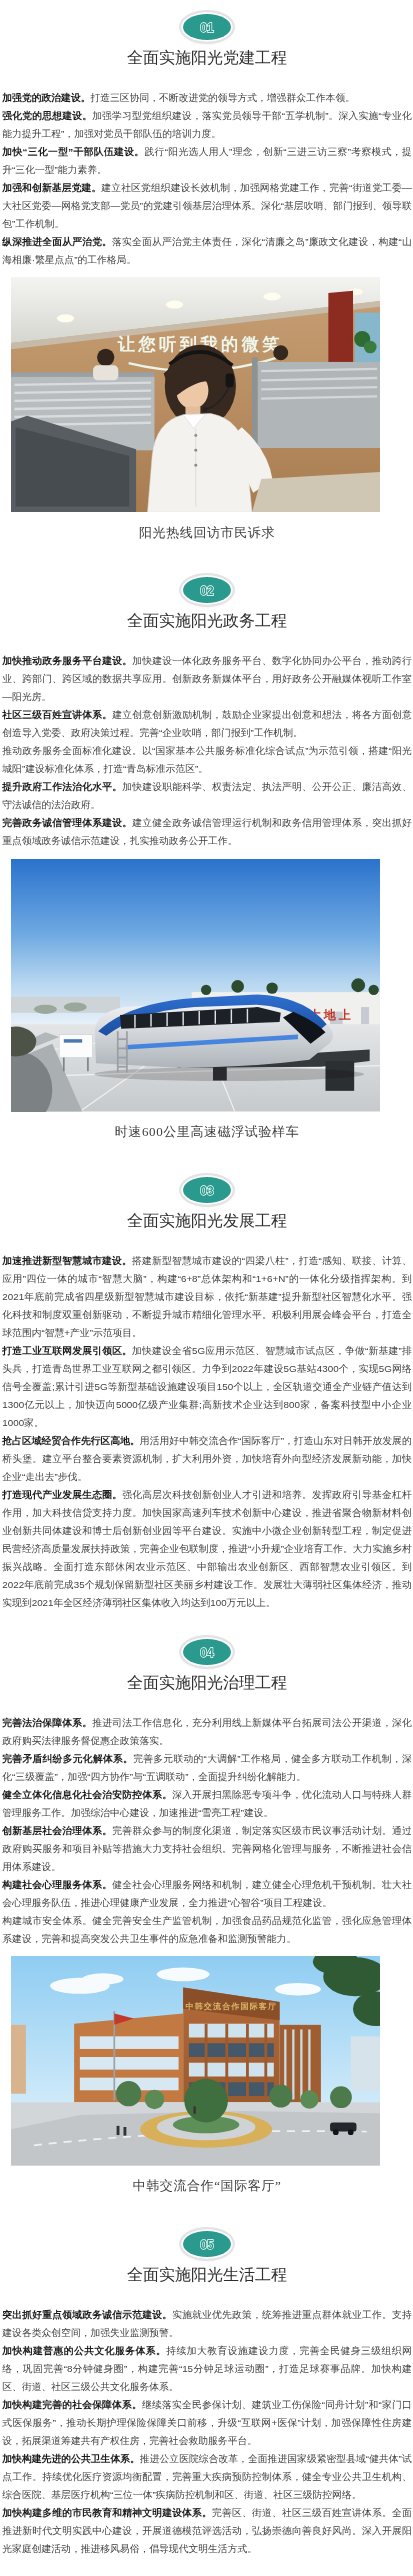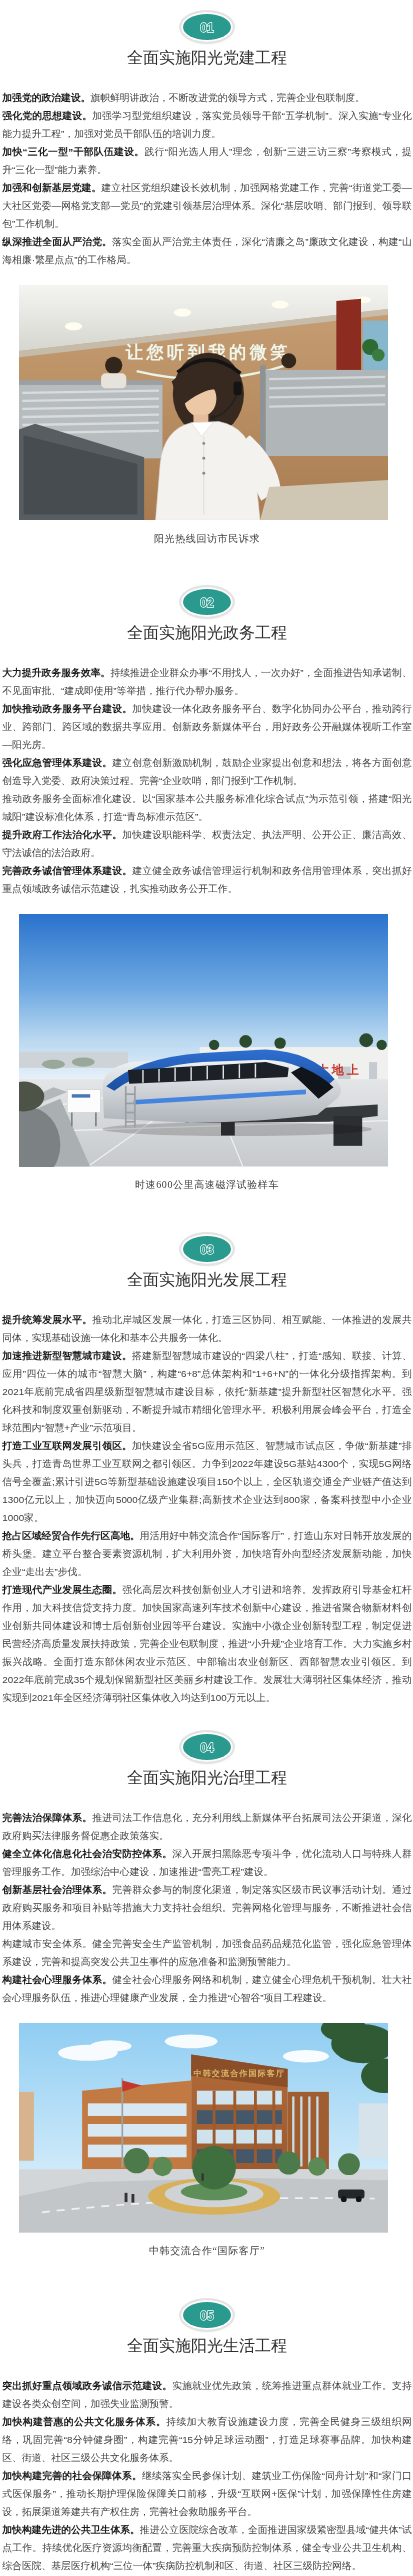--- a/index.html
+++ b/index.html
@@ -7,41 +7,41 @@
   .page{width:414px;background:#fff;}
   .sec-head{text-align:center;padding-top:27.5px;}
   .sec-head.first{padding-top:13.8px;}
   .badge{width:48px;height:26px;margin:0 auto;border-radius:50%;background:#2b9a8e;
          box-shadow:0 0 0 1.7px #ffffff,0 0 0 4px #e3e3e3,0 2.3px 4.6px rgba(0,0,0,.14);
          display:flex;align-items:flex-end;justify-content:center;}
   .sec-title{margin-top:10px;font-size:16px;font-weight:normal;color:#2d2d2d;line-height:15px;}
   .sec-body{padding:24px 2.3px 0 2.3px;}
   p.para{margin:0;font-size:9.8px;line-height:18px;color:#404040;text-align:justify;}
   p.para b.lead{color:#1c1c1c;}
-  figure{margin:16px;}
+  figure{margin:8px;}
   .photo{display:block;width:369px;margin:4.6px 0 0 2.9px;}
   .photo.mt16{margin-top:9.2px;}
-  figcaption{margin-top:11.5px;text-align:center;font-size:10px;color:#3d3d3d;
+  figcaption{margin-top:11.5px;text-align:center;font-size:13px;color:#3d3d3d;
              font-family:"Liberation Serif","DejaVu Serif",serif;letter-spacing:0.6px;}
 </style>
 </head>
 <body>
 
 <div class="page">
 
   <div class="sec-head first">
     <div class="badge">
       <svg width="26" height="26" viewBox="0 0 45 45">
         <text x="22.5" y="31" text-anchor="middle" font-size="21" font-weight="bold" fill="#2b9a8e" stroke="#ffffff" stroke-width="2.2" paint-order="stroke">01</text>
       </svg>
     </div>
     <div class="sec-title">全面实施阳光党建工程</div>
   </div>
   <div class="sec-body">
-    <p class="para"><b class="lead">加强党的政治建设。</b><span>旗帜鲜明讲政治，不断改进党的领导方式，完善企业包联制度。</span></p>
+    <p class="para"><b class="lead">加强党的政治建设。</b><span>打造三区协同，不断改进党的领导方式，增强群众工作本领。</span></p>
     <p class="para"><b class="lead">强化党的思想建设。</b><span>加强学习型党组织建设，落实党员领导干部“五学机制”。深入实施“专业化能力提升工程”，加强对党员干部队伍的培训力度。</span></p>
     <p class="para"><b class="lead">加快“三化一型”干部队伍建设。</b><span>践行“阳光选人用人”理念，创新“三进三访三察”考察模式，提升“三化一型”能力素养。</span></p>
     <p class="para"><b class="lead">加强和创新基层党建。</b><span>建立社区党组织建设长效机制，加强网格党建工作，完善“街道党工委—大社区党委—网格党支部—党员”的党建引领基层治理体系。深化“基层吹哨、部门报到、领导联包”工作机制。</span></p>
     <p class="para"><b class="lead">纵深推进全面从严治党。</b><span>落实全面从严治党主体责任，深化“清廉之岛”廉政文化建设，构建“山海相廉·繁星点点”的工作格局。</span></p>
   </div>
 
   <figure>
     <svg class="photo" viewBox="0 0 643 410">
       <defs>
         <linearGradient id="wallG" x1="0" y1="0" x2="0" y2="1">
@@ -112,23 +112,22 @@
 
   <div class="sec-head">
     <div class="badge">
       <svg width="26" height="26" viewBox="0 0 45 45">
         <text x="22.5" y="31" text-anchor="middle" font-size="21" font-weight="bold" fill="#2b9a8e" stroke="#ffffff" stroke-width="2.2" paint-order="stroke">02</text>
       </svg>
     </div>
     <div class="sec-title">全面实施阳光政务工程</div>
   </div>
   <div class="sec-body">
-    <p class="para"><b class="lead">大力提升政务服务效率。</b><span>持续推进企业群众办事“不用找人，一次办好”，全面推进告知承诺制、不见面审批、“建成即使用”等举措，推行代办帮办服务。</span></p>
     <p class="para"><b class="lead">加快推动政务服务平台建设。</b><span>加快建设一体化政务服务平台、数字化协同办公平台，推动跨行业、跨部门、跨区域的数据共享应用。创新政务新媒体平台，用好政务公开融媒体视听工作室—阳光房。</span></p>
-    <p class="para"><b class="lead">强化应急管理体系建设。</b><span>建立创意创新激励机制，鼓励企业家提出创意和想法，将各方面创意创造导入党委、政府决策过程。完善“企业吹哨，部门报到”工作机制。</span></p>
+    <p class="para"><b class="lead">社区三级百姓宣讲体系。</b><span>建立创意创新激励机制，鼓励企业家提出创意和想法，将各方面创意创造导入党委、政府决策过程。完善“企业吹哨，部门报到”工作机制。</span></p>
     <p class="para"><b class="lead"></b><span>推动政务服务全面标准化建设。以“国家基本公共服务标准化综合试点”为示范引领，搭建“阳光城阳”建设标准化体系，打造“青岛标准示范区”。</span></p>
     <p class="para"><b class="lead">提升政府工作法治化水平。</b><span>加快建设职能科学、权责法定、执法严明、公开公正、廉洁高效、守法诚信的法治政府。</span></p>
     <p class="para"><b class="lead">完善政务诚信管理体系建设。</b><span>建立健全政务诚信管理运行机制和政务信用管理体系，突出抓好重点领域政务诚信示范建设，扎实推动政务公开工作。</span></p>
   </div>
 
   <figure>
     <svg class="photo mt16" viewBox="0 0 643 440">
       <defs>
         <linearGradient id="skyG" x1="0" y1="0" x2="0" y2="1">
           <stop offset="0" stop-color="#2a72cc"></stop>
@@ -217,41 +216,41 @@
 
   <div class="sec-head">
     <div class="badge">
       <svg width="26" height="26" viewBox="0 0 45 45">
         <text x="22.5" y="31" text-anchor="middle" font-size="21" font-weight="bold" fill="#2b9a8e" stroke="#ffffff" stroke-width="2.2" paint-order="stroke">03</text>
       </svg>
     </div>
     <div class="sec-title">全面实施阳光发展工程</div>
   </div>
   <div class="sec-body">
-    <p class="para"><b class="lead">提升统筹发展水平。</b><span>推动北岸城区发展一体化，打造三区协同、相互赋能、一体推进的发展共同体，实现基础设施一体化和基本公共服务一体化。</span></p>
     <p class="para"><b class="lead">加速推进新型智慧城市建设。</b><span>搭建新型智慧城市建设的“四梁八柱”，打造“感知、联接、计算、应用”四位一体的城市“智慧大脑”，构建“6+8”总体架构和“1+6+N”的一体化分级指挥架构。到2021年底前完成省四星级新型智慧城市建设目标，依托“新基建”提升新型社区智慧化水平。强化科技和制度双重创新驱动，不断提升城市精细化管理水平。积极利用展会峰会平台，打造全球范围内“智慧+产业”示范项目。</span></p>
     <p class="para"><b class="lead">打造工业互联网发展引领区。</b><span>加快建设全省5G应用示范区、智慧城市试点区，争做“新基建”排头兵，打造青岛世界工业互联网之都引领区。力争到2022年建设5G基站4300个，实现5G网络信号全覆盖;累计引进5G等新型基础设施建设项目150个以上，全区轨道交通全产业链产值达到1300亿元以上，加快迈向5000亿级产业集群;高新技术企业达到800家，备案科技型中小企业1000家。</span></p>
     <p class="para"><b class="lead">抢占区域经贸合作先行区高地。</b><span>用活用好中韩交流合作“国际客厅”，打造山东对日韩开放发展的桥头堡。建立平台整合要素资源机制，扩大利用外资，加快培育外向型经济发展新动能，加快企业“走出去”步伐。</span></p>
     <p class="para"><b class="lead">打造现代产业发展生态圈。</b><span>强化高层次科技创新创业人才引进和培养。发挥政府引导基金杠杆作用，加大科技信贷支持力度。加快国家高速列车技术创新中心建设，推进省聚合物新材料创业创新共同体建设和博士后创新创业园等平台建设。实施中小微企业创新转型工程，制定促进民营经济高质量发展扶持政策，完善企业包联制度，推进“小升规”企业培育工作。大力实施乡村振兴战略。全面打造东部休闲农业示范区、中部输出农业创新区、西部智慧农业引领区。到2022年底前完成35个规划保留新型社区美丽乡村建设工作。发展壮大薄弱社区集体经济，推动实现到2021年全区经济薄弱社区集体收入均达到100万元以上。</span></p>
   </div>
 
   <div class="sec-head">
     <div class="badge">
       <svg width="26" height="26" viewBox="0 0 45 45">
         <text x="22.5" y="31" text-anchor="middle" font-size="21" font-weight="bold" fill="#2b9a8e" stroke="#ffffff" stroke-width="2.2" paint-order="stroke">04</text>
       </svg>
     </div>
     <div class="sec-title">全面实施阳光治理工程</div>
   </div>
   <div class="sec-body">
     <p class="para"><b class="lead">完善法治保障体系。</b><span>推进司法工作信息化，充分利用线上新媒体平台拓展司法公开渠道，深化政府购买法律服务督促惠企政策落实。</span></p>
+    <p class="para"><b class="lead">完善矛盾纠纷多元化解体系。</b><span>完善多元联动的“大调解”工作格局，健全多方联动工作机制，深化“三级覆盖”，加强“四方协作”与“五调联动”，全面提升纠纷化解能力。</span></p>
     <p class="para"><b class="lead">健全立体化信息化社会治安防控体系。</b><span>深入开展扫黑除恶专项斗争，优化流动人口与特殊人群管理服务工作。加强综治中心建设，加速推进“雪亮工程”建设。</span></p>
     <p class="para"><b class="lead">创新基层社会治理体系。</b><span>完善群众参与的制度化渠道，制定落实区级市民议事活动计划。通过政府购买服务和项目补贴等措施大力支持社会组织。完善网格化管理与服务，不断推进社会信用体系建设。</span></p>
+    <p class="para"><b class="lead">构建社会心理服务体系。</b><span>健全社会心理服务网络和机制，建立健全心理危机干预机制。壮大社会心理服务队伍，推进心理健康产业发展，全力推进“心智谷”项目工程建设。</span></p>
     <p class="para"><b class="lead"></b><span>构建城市安全体系。健全完善安全生产监管机制，加强食品药品规范化监管，强化应急管理体系建设，完善和提高突发公共卫生事件的应急准备和监测预警能力。</span></p>
-    <p class="para"><b class="lead">构建社会心理服务体系。</b><span>健全社会心理服务网络和机制，建立健全心理危机干预机制。壮大社会心理服务队伍，推进心理健康产业发展，全力推进“心智谷”项目工程建设。</span></p>
   </div>
 
   <figure>
     <svg class="photo" viewBox="0 0 643 365">
       <defs>
         <linearGradient id="sky2G" x1="0" y1="0" x2="0" y2="1">
           <stop offset="0" stop-color="#8fcdf2"></stop>
             <stop offset="1" stop-color="#eaf6fd"></stop>
         </linearGradient>
         <linearGradient id="brickG" x1="0" y1="0" x2="0" y2="1">

